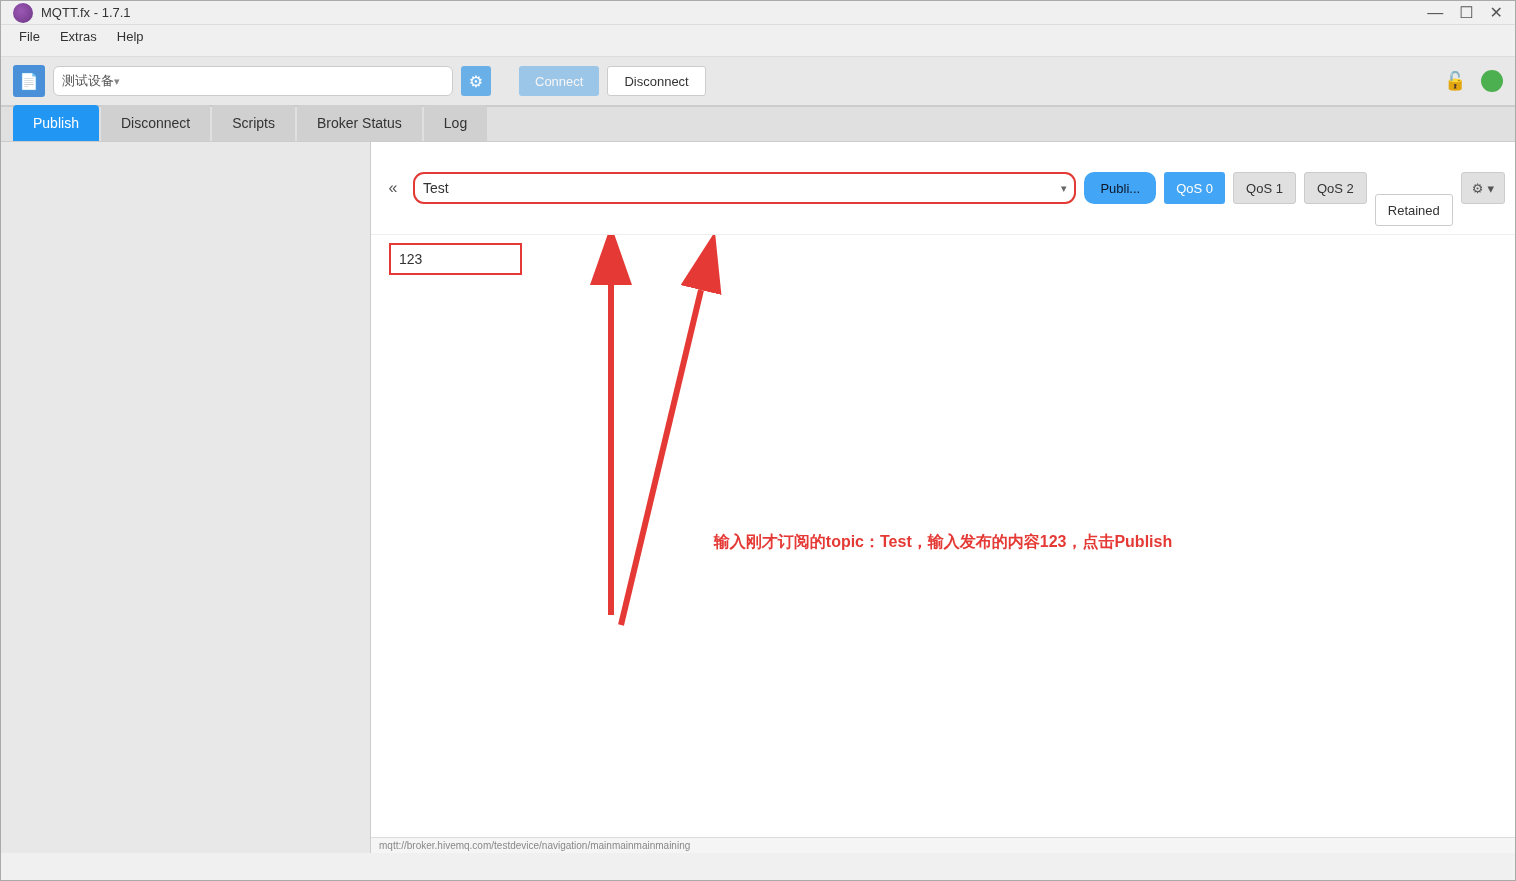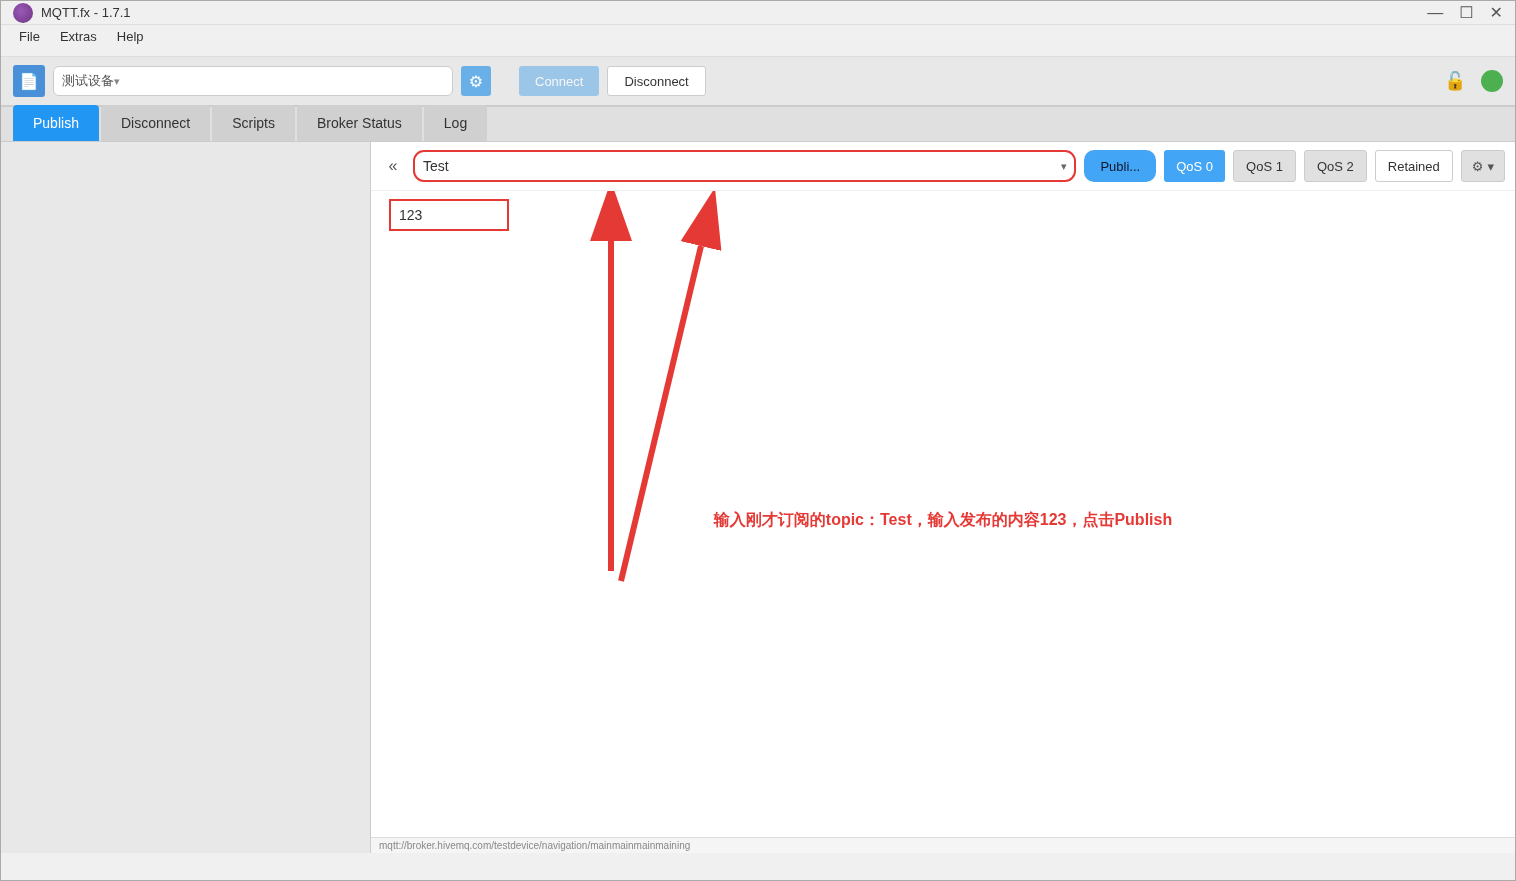--- a/index.html
+++ b/index.html
@@ -274,20 +274,21 @@
     }
     .retained-btn {
       height: 32px;
       padding: 8px 12px;
       background: #fff;
       border: 1px solid #ccc;
       border-radius: 3px;
       cursor: pointer;
       color: #333;
       font-size: 13px;
+      margin-top: 44px;
     }
     .settings-btn {
       height: 32px;
       padding: 0 10px;
       background: #e0e0e0;
       border: 1px solid #ccc;
       border-radius: 3px;
       cursor: pointer;
       color: #555;
       font-size: 13px;
@@ -298,21 +299,21 @@
 
     
     .message-area {
       flex: 1;
       padding: 8px;
       position: relative;
       overflow: hidden;
     }
     .message-textarea-wrapper {
       border: 2px solid #e53935;
-      width: 120px;
+      width: 133px;
       padding: 6px 8px;
       font-size: 14px;
       color: #333;
       background: #fff;
       position: absolute;
       top: 8px;
       left: 18px;
     }
     .instruction-text {
       position: absolute;

